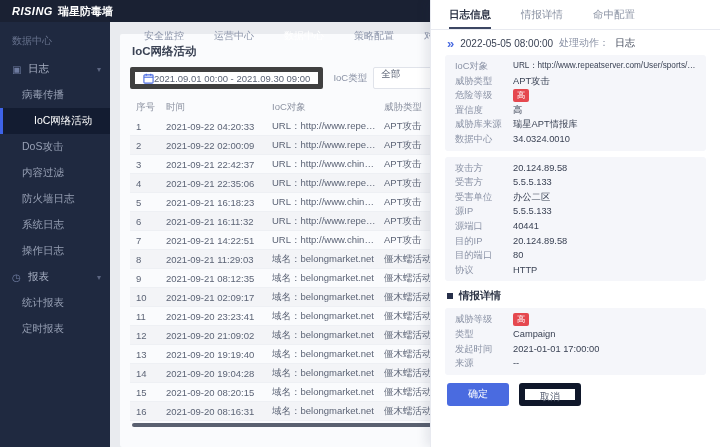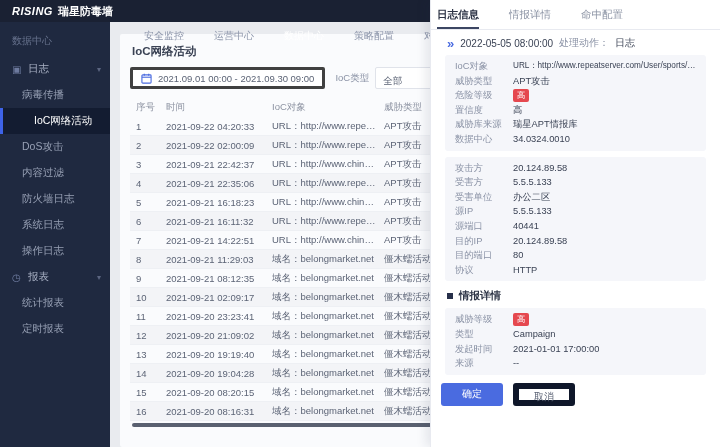--- a/index.html
+++ b/index.html
@@ -26,59 +26,59 @@
   .s-item.group .s-chevron{display:block;}
   .s-item.child{padding-left:22px;}
   .s-item.child.active{background:#131c31;color:#fff;border-left:3px solid #3e63e8;padding-left:31px;}
 
   
   .main{position:absolute;left:110px;top:22px;right:0;bottom:0;background:#e9ebef;}
   .card{position:absolute;left:10px;top:12px;right:0;bottom:0;background:#fafbfd;
     border-radius:2px;padding:10px 4px 0 10px;}
   .panel-title{font-size:11.5px;font-weight:700;color:#3a4254;padding-left:2px;}
   .filters{display:flex;align-items:center;margin-top:8px;font-size:9.5px;white-space:nowrap;}
-  .date-box{display:flex;align-items:center;gap:6px;background:#fff;border:3px solid #404040;
+  .date-box{display:flex;align-items:center;background:#fff;border:5px solid #404040;
     border-radius:2px;height:22px;padding:0 8px;color:#5b6375;}
   .f-label{color:#8a92a5;margin:0 6px 0 10px;}
-  .select{display:flex;align-items:flex-end;justify-content:space-between;background:#fff;
+  .select{display:flex;align-items:flex-start;justify-content:space-between;background:#fff;
     border:1px solid #e0e3ea;border-radius:2px;height:22px;width:78px;padding:0 7px;color:#5b6375;cursor:pointer;}
   .sel-caret{color:#b6bcc9;font-size:8px;}
   .cal-icon{display:flex;align-items:center;}
 
   
   .table{margin-top:8px;}
   .t-head,.t-row{display:grid;grid-template-columns:30px 106px 112px 1fr;align-items:center;padding-left:6px;}
   .t-head{height:20px;color:#8d93a2;font-size:9.5px;}
   .t-row{height:19px;font-size:9.5px;color:#5c6476;border-bottom:1px solid #eef0f4;cursor:pointer;}
   .t-rows .t-row:nth-of-type(even){background:#f3f4f7;}
   .c-ioc{overflow:hidden;white-space:nowrap;text-overflow:ellipsis;padding-right:8px;}
   .h-scroll{margin:2px 4px 0 2px;height:4px;background:#596070;border-radius:2px;cursor:grab;}
 
   
   .drawer{position:absolute;right:0;top:0;width:290px;height:447px;background:#fff;z-index:3;
     border-left:1px solid #e8eaf0;box-shadow:-4px 0 10px rgba(30,40,70,.10);}
-  .tabs{display:flex;gap:30px;padding-left:6px;border-bottom:1px solid #e8eaf0;height:30px;}
+  .tabs{display:flex;gap:30px;padding-left:18px;border-bottom:1px solid #e8eaf0;height:30px;}
   .tab{font-size:10.5px;color:#8a92a3;line-height:29px;cursor:pointer;}
   .tab.active{color:#2e3547;font-weight:700;border-bottom:2px solid #3c4663;}
   .meta{display:flex;align-items:center;gap:6px;padding:6px 16px 5px;font-size:10px;}
   .dbl-chev{color:#4a6be0;font-weight:700;font-size:13px;line-height:1;}
   .meta-time{color:#3a4254;}
   .meta-action-label{color:#8a92a5;margin-left:0;}
   .meta-action-value{color:#3a4254;}
   .d-card{background:#f5f6fa;border-radius:3px;margin:0 14px 6px;padding:4px 10px;}
   .f-row{display:flex;align-items:center;line-height:14.6px;font-size:9.3px;}
   .fl{width:58px;flex:none;color:#8a92a5;}
   .fv{min-width:0;max-width:200px;overflow:hidden;text-overflow:ellipsis;white-space:nowrap;color:#3a4254;}
   .v-small{font-size:8.2px;}
   .badge-red{background:#e5484f;color:#fff;font-size:8.3px;line-height:12.5px;height:13px;
     padding:0 4px;border-radius:2px;overflow:visible;}
   .intel-head{display:flex;align-items:center;gap:6px;margin:8px 16px 5px;
     font-size:10.5px;font-weight:700;color:#2e3547;}
   .intel-bullet{width:6px;height:6px;background:#27304a;}
-  .drawer-btns{display:flex;gap:10px;margin:8px 10px 0;}
+  .drawer-btns{display:flex;gap:10px;margin:8px 16px 0;}
   .btn-ok{background:#4a6be0;color:#fff;border:none;border-radius:3px;width:62px;height:23px;
     font-size:10px;cursor:pointer;font-family:inherit;}
   .btn-cancel{background:#fff;color:#5c6476;border:6px solid #0f172a;border-radius:3px;width:62px;
     height:23px;font-size:10px;cursor:pointer;font-family:inherit;text-align:center;}
 </style>
 </head>
 <body>
 
 <div class="navbar">
   <div class="logo">

